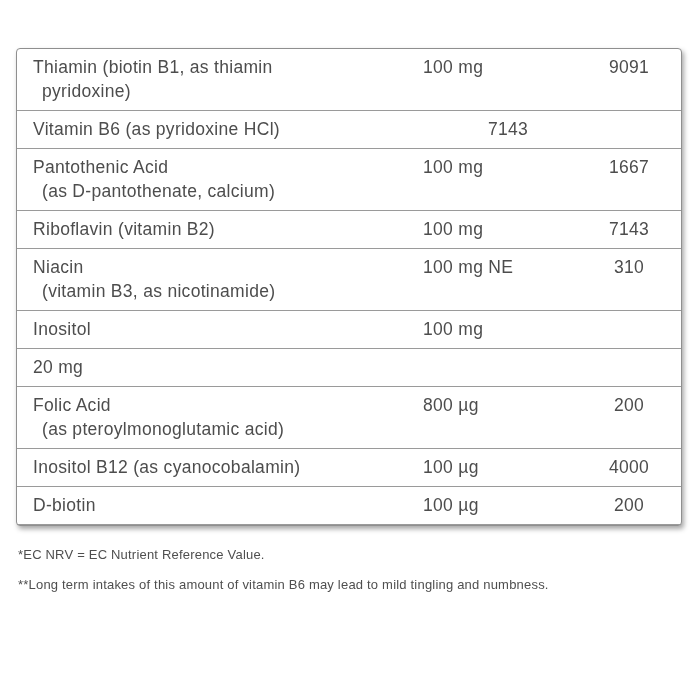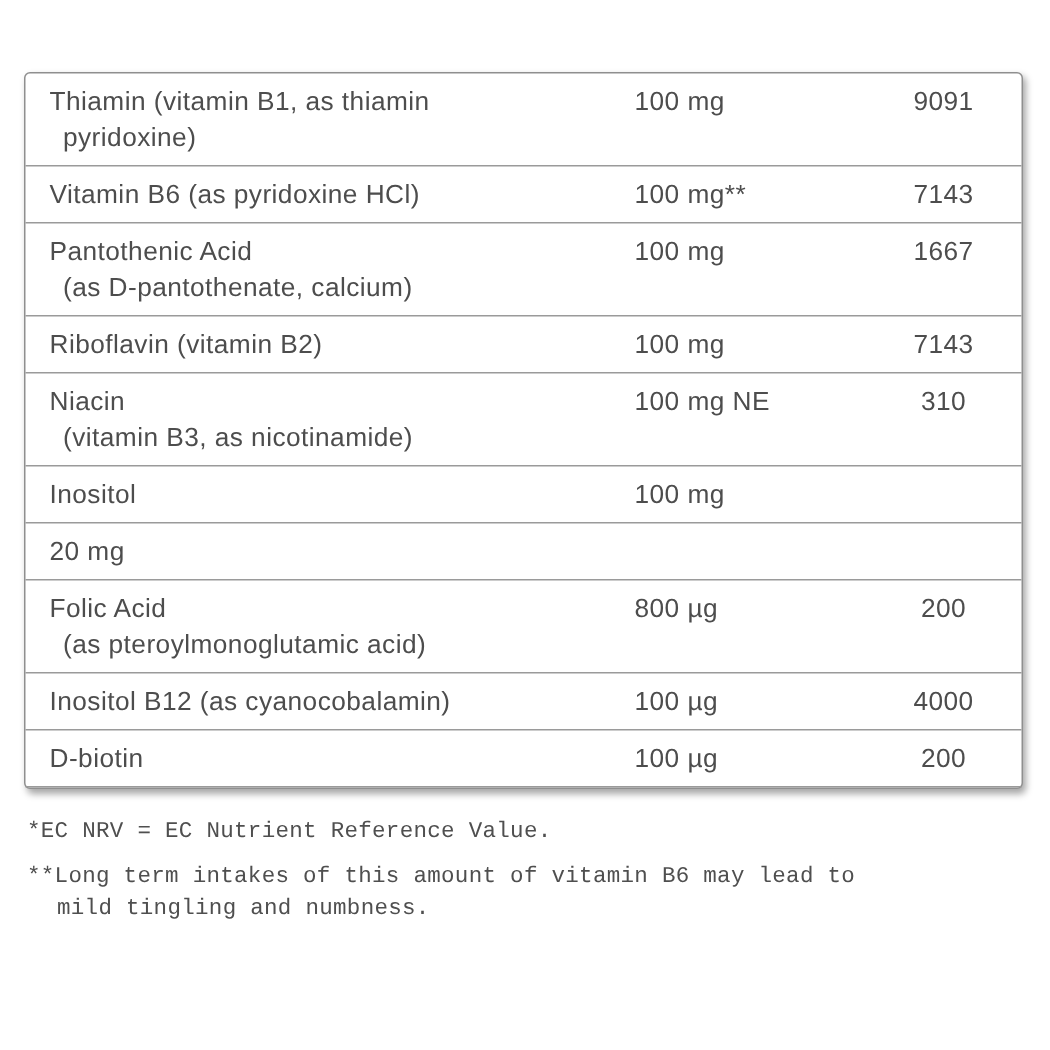--- a/index.html
+++ b/index.html
@@ -46,53 +46,51 @@
     font-size:17.5px;
     letter-spacing:0.3px;
     line-height:24px;
   }
   .row:last-child{border-bottom:1px solid var(--divider);}
   .cell-name .line2{padding-left:9px;}
   .cell-amount{white-space:nowrap;}
   .cell-nrv{text-align:center;white-space:nowrap;}
   .footnotes{
     margin:18px 0 0 18px;
-    font-size:15px;
+    font-size:13px;
     line-height:21px;
     letter-spacing:0.2px;
     color:#4f4f4f;
-    font-family:Liberation Mono, monospace;
   }
   .footnotes p{
     margin:0 0 9px 0;
     max-width:578px;
     padding-left:20px;
     text-indent:-20px;
   }
 </style>
 </head>
 <body>
 
 <div class="panel">
   <div class="rows" id="rows">
   <div class="row">
     <div class="cell-name">
-      <div class="line1">Thiamin (vitamin B1, as thiamin</div>
+      <div class="line1">Thiamin (biotin B1, as thiamin</div>
       <div class="line2">pyridoxine)</div>
     </div>
     <div class="cell-amount">100 mg</div>
     <div class="cell-nrv">9091</div>
   </div>
 
   <div class="row">
     <div class="cell-name">
       <div class="line1">Vitamin B6 (as pyridoxine HCl)</div>
 
     </div>
-    <div class="cell-amount">100 mg**</div>
     <div class="cell-nrv">7143</div>
   </div>
 
   <div class="row">
     <div class="cell-name">
       <div class="line1">Pantothenic Acid</div>
       <div class="line2">(as D-pantothenate, calcium)</div>
     </div>
     <div class="cell-amount">100 mg</div>
     <div class="cell-nrv">1667</div>

